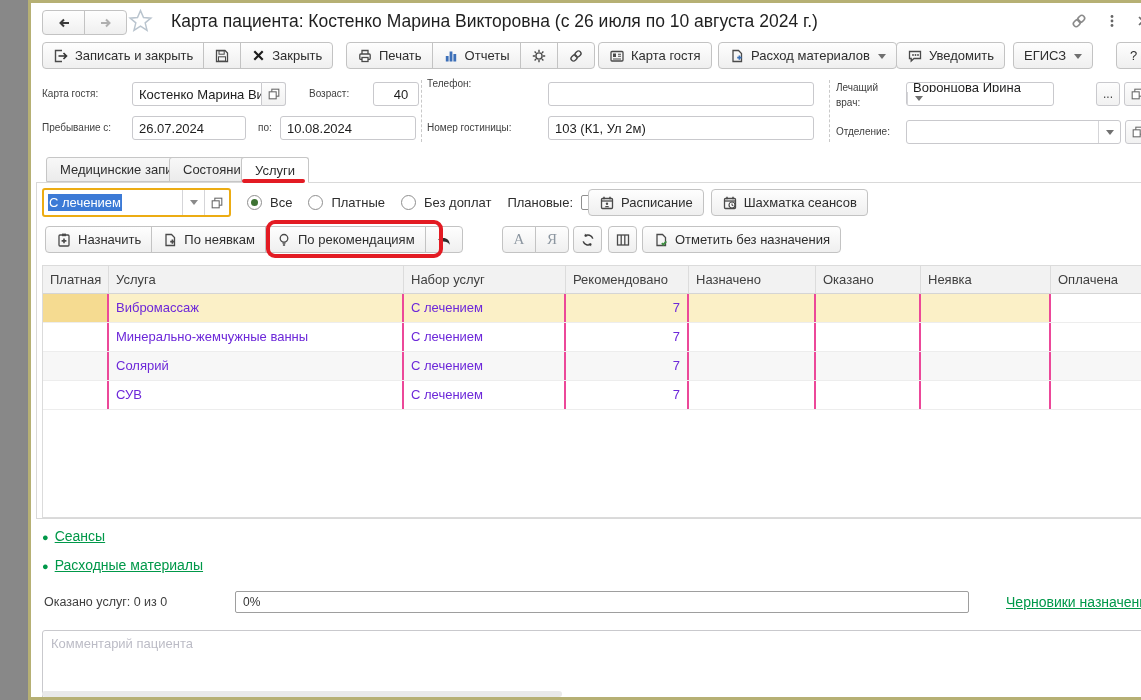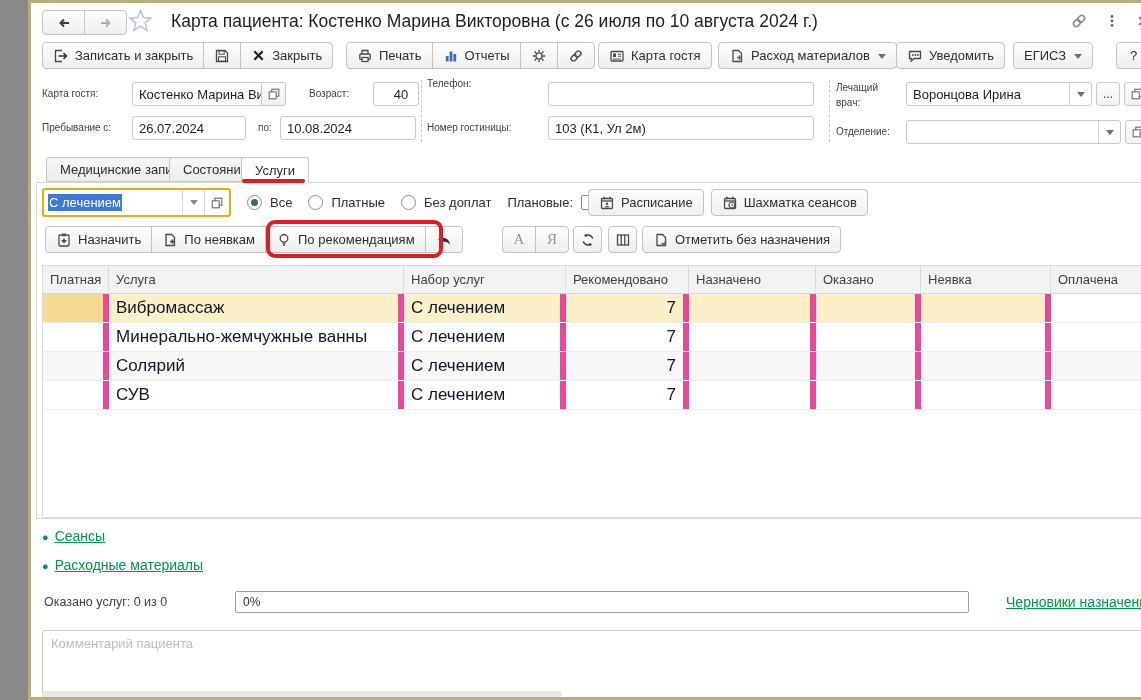--- a/index.html
+++ b/index.html
@@ -72,21 +72,21 @@
   .radio.checked::after{content:'';position:absolute;left:3px;top:3px;right:3px;bottom:3px;border-radius:50%;background:#3E7334;}
   .rlabel{font-size:13px;color:#2E2E2E;margin-right:8px;}
   .checkbox{width:15px;height:15px;border:1px solid #8F8F8F;border-radius:2px;background:#fff;box-sizing:border-box;flex:none;}
   
   .grid-cols{display:grid;grid-template-columns:66px 295px 162px 123px 127px 105px 130px 97px;}
   .services-table{position:absolute;left:14px;top:265px;width:1107px;height:253px;border:1px solid #DBDBDB;box-sizing:border-box;overflow:hidden;background:#fff;}
   .thead{background:#F2F2F2;border-bottom:1px solid #D5D5D5;}
   .thead .hcell{font-size:13px;color:#3F3F3F;line-height:27px;padding:0 7px;border-right:1px solid #DCDCDC;white-space:nowrap;overflow:hidden;box-sizing:border-box;}
   .thead .hcell:last-child{border-right:none;}
   .trow{border-bottom:1px solid #EDEDED;}
-  .trow .cell{font-size:17px;color:#0f172a;line-height:28px;padding:0 7px;border-right:6px solid #ec4899;white-space:nowrap;overflow:hidden;box-sizing:border-box;background:#fff;}
+  .trow .cell{font-size:13px;color:#6d28d9;line-height:28px;padding:0 7px;border-right:2px solid #ec4899;white-space:nowrap;overflow:hidden;box-sizing:border-box;background:#fff;}
   .trow .cell:nth-child(4){text-align:right;}
   .trow:nth-child(odd) .cell{background:#F7F7F7;}
   .trow.selected .cell{background:#FBF0C7;}
   .trow.selected .cell:first-child{background:#F5DB91;}
   .trow.selected .cell:last-child{background:#fff;}
   
   .green-link{font-size:14px;color:#009849;text-decoration:underline;white-space:nowrap;cursor:default;}
   .bullet{color:#009849;font-size:11px;margin-right:6px;text-decoration:none;display:inline-block;}
   .progress{position:absolute;left:207px;top:591px;width:734px;height:22px;border:1px solid #9E9E9E;border-radius:2px;box-sizing:border-box;font-size:12px;color:#333;display:flex;align-items:center;padding:0 7px;background:#fff;}
   textarea.comment{
@@ -287,21 +287,21 @@
   <div class="abs input right" style="left:345px;top:82px;width:46px;">
     <span>40</span>
   </div>
 
   <div class="abs lbl" style="left:399px;top:72px;">Телефон:</div>
   <div class="abs input" style="left:520px;top:82px;width:266px;">
     <span></span>
   </div>
 
   <div class="abs lbl" style="left:808px;top:80px;width:64px;line-height:15px;white-space:normal;">Лечащий врач:</div>
-  <div class="abs combo" style="left:878px;top:82px;width:186px;">
+  <div class="abs combo" style="left:878px;top:82px;width:148px;flex-direction:column;">
     <span class="val">Воронцова Ирина</span>
     <span class="dd">
         <span class="caret"></span>
       </span>
   </div>
   <div class="abs mini-btn" style="left:1068px;top:82px;width:24px;">
     <span>...</span>
   </div>
   <div class="abs mini-btn" style="left:1096px;top:82px;width:26px;">
     <span class="icon">

